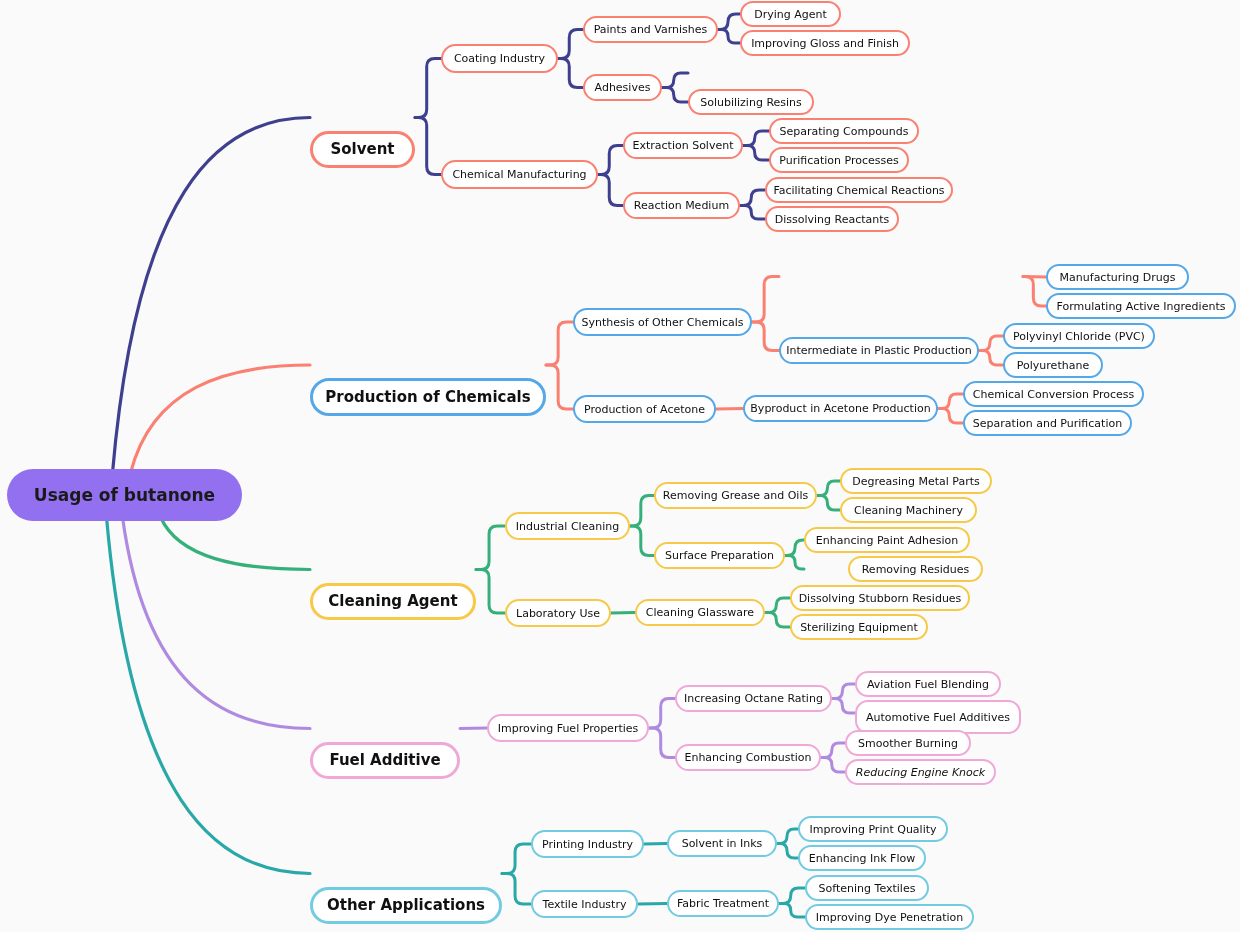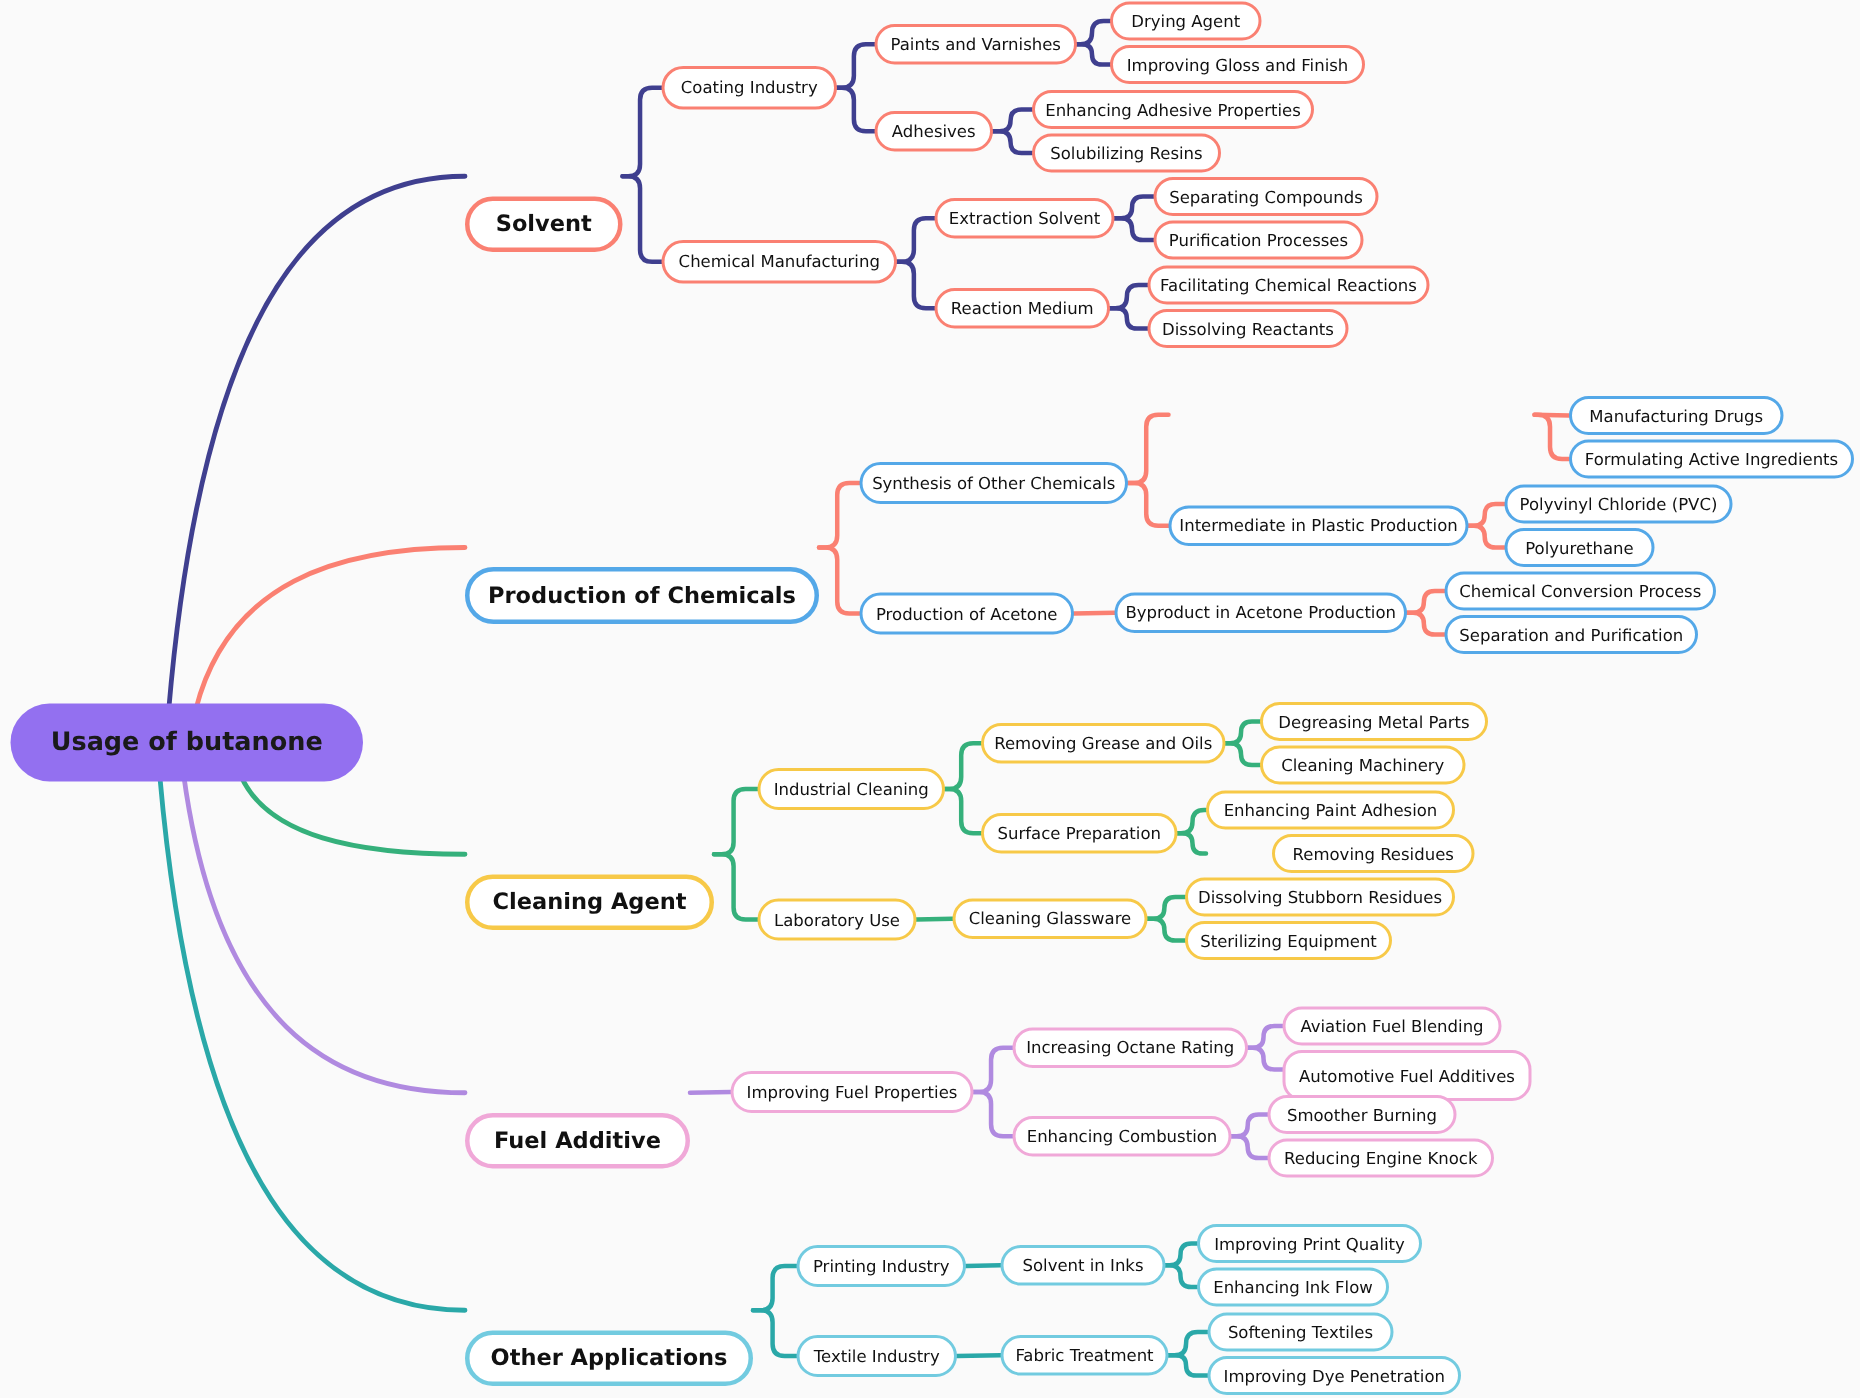--- a/index.html
+++ b/index.html
@@ -90,23 +90,20 @@
     </div>
     <div class="node lvl4" style="left: 740px; top: 1px; width: 101px; height: 26px; border-radius: 13px; font-size: 11px; border-width: 2.5px; border-color: rgb(250, 128, 114);">
       <span class="node-label">Drying Agent</span>
     </div>
     <div class="node lvl4" style="left: 740px; top: 30px; width: 170px; height: 26px; border-radius: 13px; font-size: 11px; border-width: 2.5px; border-color: rgb(250, 128, 114);">
       <span class="node-label">Improving Gloss and Finish</span>
     </div>
     <div class="node lvl3" style="left: 583px; top: 74px; width: 79px; height: 27px; border-radius: 13.5px; font-size: 11px; border-width: 2.5px; border-color: rgb(250, 128, 114);">
       <span class="node-label">Adhesives</span>
     </div>
-    <div class="node lvl4" style="left: 688px; top: 60px; width: 188px; height: 26px; border-radius: 13px; font-size: 11px; border-width: 2.5px; border-color: rgb(250, 128, 114);">
-      <span class="node-label">Enhancing Adhesive Properties</span>
-    </div>
     <div class="node lvl4" style="left: 688px; top: 89px; width: 126px; height: 26px; border-radius: 13px; font-size: 11px; border-width: 2.5px; border-color: rgb(250, 128, 114);">
       <span class="node-label">Solubilizing Resins</span>
     </div>
     <div class="node lvl2" style="left: 441px; top: 160px; width: 157px; height: 29px; border-radius: 14.5px; font-size: 11px; border-width: 2.5px; border-color: rgb(250, 128, 114);">
       <span class="node-label">Chemical Manufacturing</span>
     </div>
     <div class="node lvl3" style="left: 623px; top: 132px; width: 120px; height: 27px; border-radius: 13.5px; font-size: 11px; border-width: 2.5px; border-color: rgb(250, 128, 114);">
       <span class="node-label">Extraction Solvent</span>
     </div>
     <div class="node lvl4" style="left: 769px; top: 118px; width: 150px; height: 26px; border-radius: 13px; font-size: 11px; border-width: 2.5px; border-color: rgb(250, 128, 114);">
@@ -207,21 +204,21 @@
     </div>
     <div class="node lvl4" style="left: 855px; top: 700px; width: 166px; height: 34px; border-radius: 13px; font-size: 11px; border-width: 2.5px; border-color: rgb(240, 168, 216);">
       <span class="node-label">Automotive Fuel Additives</span>
     </div>
     <div class="node lvl3" style="left: 675px; top: 744px; width: 146px; height: 27px; border-radius: 13.5px; font-size: 11px; border-width: 2.5px; border-color: rgb(240, 168, 216);">
       <span class="node-label">Enhancing Combustion</span>
     </div>
     <div class="node lvl4" style="left: 845px; top: 730px; width: 126px; height: 26px; border-radius: 13px; font-size: 11px; border-width: 2.5px; border-color: rgb(240, 168, 216);">
       <span class="node-label">Smoother Burning</span>
     </div>
-    <div class="node lvl4" style="left: 845px; top: 759px; width: 151px; height: 26px; border-radius: 13px; font-size: 11px; border-width: 2.5px; border-color: rgb(240, 168, 216);">
+    <div class="node lvl4" style="left: 845px; top: 759px; width: 151px; height: 26px; border-radius: 13px; font-size: 11px; border-width: 2.5px; border-color: rgb(240, 168, 216); font-style: italic;">
       <span class="node-label">Reducing Engine Knock</span>
     </div>
     <div class="node lvl1" style="left: 310px; top: 855px; width: 192px; height: 37px; border-radius: 18.5px; font-size: 15px; border-width: 3px; border-color: rgb(114, 203, 224);">
       <span class="node-label">Other Applications</span>
     </div>
     <div class="node lvl2" style="left: 531px; top: 830px; width: 113px; height: 28px; border-radius: 14px; font-size: 11px; border-width: 2.5px; border-color: rgb(114, 203, 224);">
       <span class="node-label">Printing Industry</span>
     </div>
     <div class="node lvl3" style="left: 667px; top: 830px; width: 110px; height: 27px; border-radius: 13.5px; font-size: 11px; border-width: 2.5px; border-color: rgb(114, 203, 224);">
       <span class="node-label">Solvent in Inks</span>

